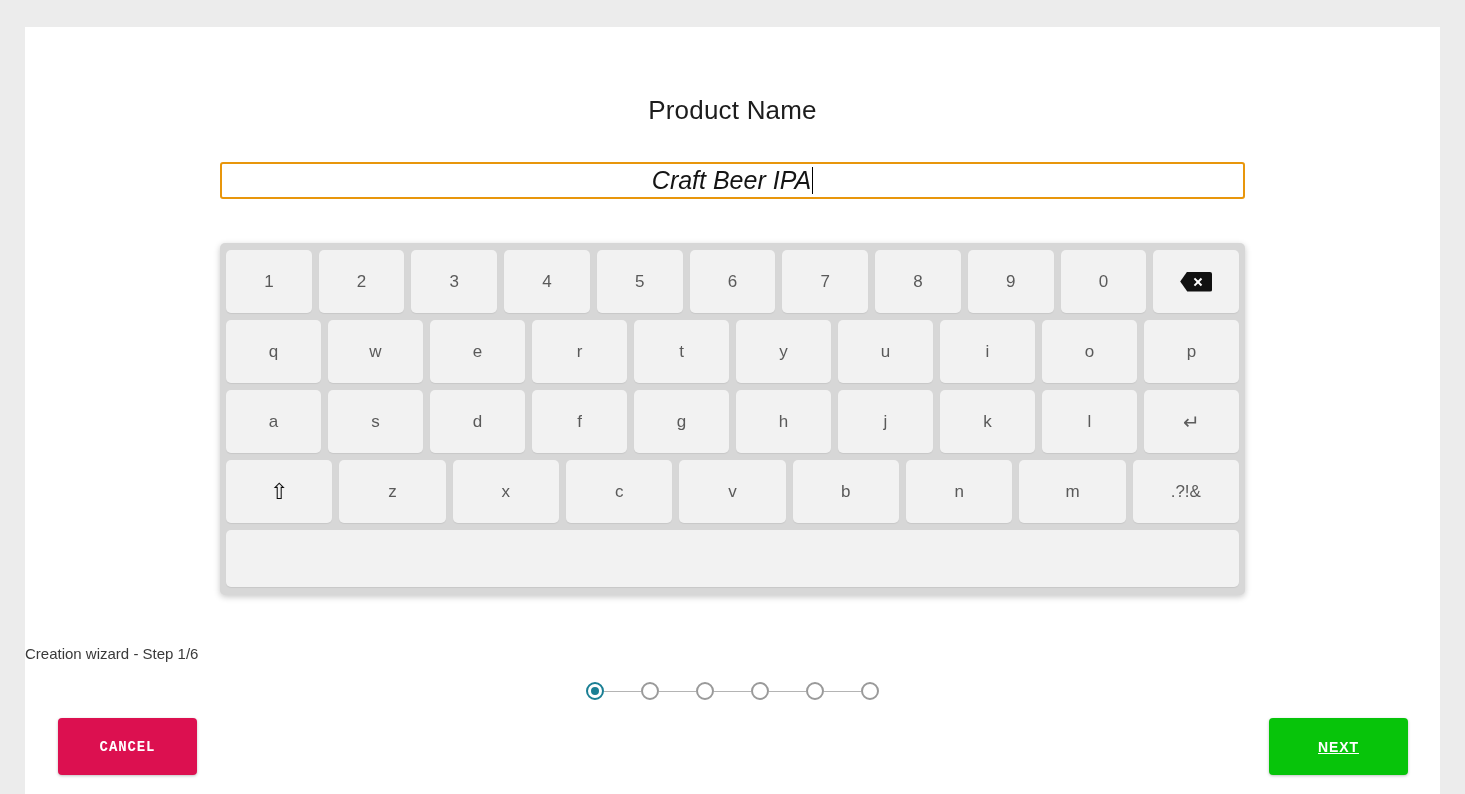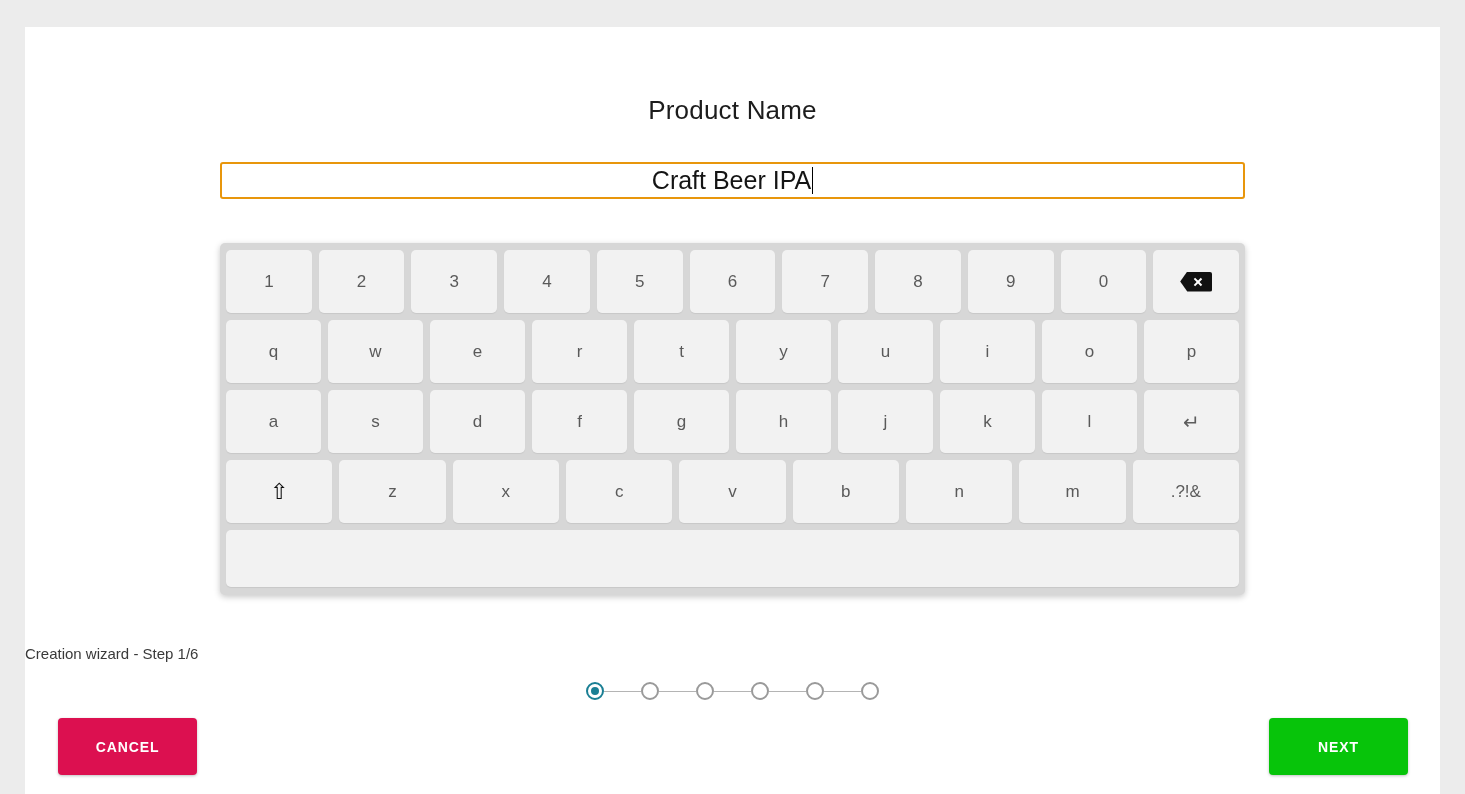--- a/index.html
+++ b/index.html
@@ -52,20 +52,21 @@
     background: #ffffff;
     display: flex;
     align-items: center;
     justify-content: center;
   }
   .input-inner {
     display: flex;
     align-items: center;
     justify-content: space-between;
     height: 100%;
+    font-style: italic;
   }
   .input-value {
     font-size: 25px;
     color: #141414;
     line-height: 1;
     white-space: pre;
   }
   .caret {
     display: inline-block;
     width: 1px;
@@ -211,25 +212,27 @@
     font-weight: bold;
     letter-spacing: 0.9px;
     font-family: "Liberation Sans", sans-serif;
     cursor: pointer;
     box-shadow: 0 1px 3px rgba(0,0,0,0.25);
   }
   .btn-cancel {
     left: 33px;
     top: 691px;
     background: #dc1050;
+    font-family: Liberation Mono, monospace;
   }
   .btn-next {
     left: 1244px;
     top: 691px;
     background: #07c40a;
+    text-decoration: underline;
   }
 </style>
 </head>
 <body>
 
 <div class="app-card">
 
   <div class="page-title">Product Name</div>
 
   <div class="input-wrap">

